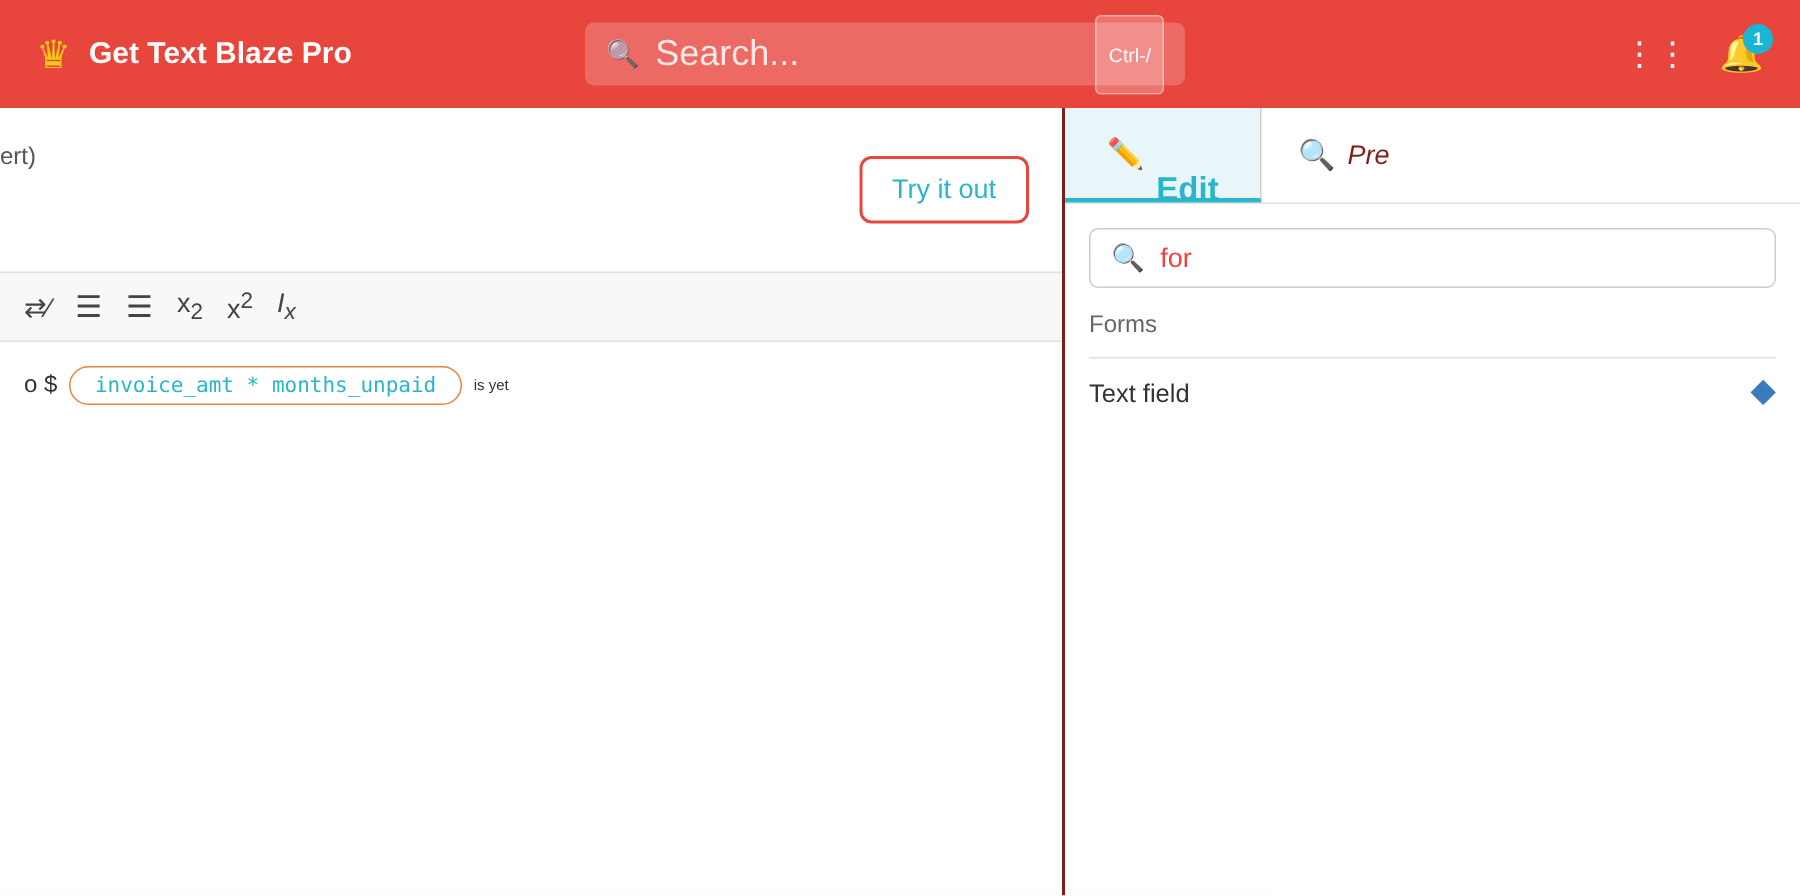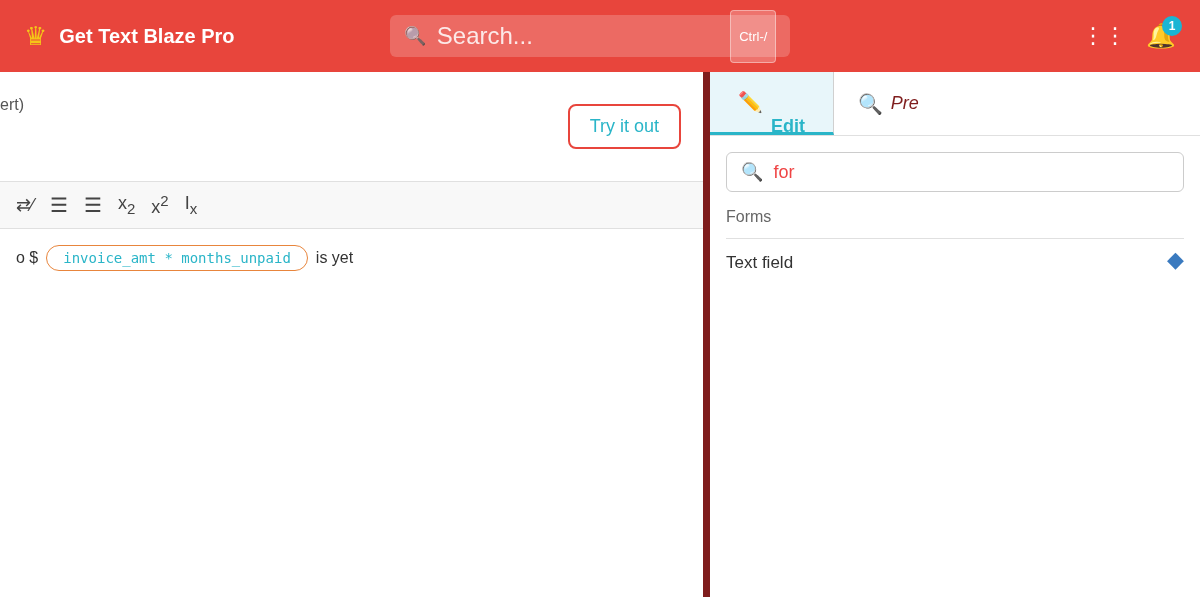--- a/index.html
+++ b/index.html
@@ -99,21 +99,21 @@
       display: flex;
       height: calc(597px - 72px);
     }
 
     
     .left-panel {
       flex: 0 0 710px;
       background: white;
       display: flex;
       flex-direction: column;
-      border-right: 7px solid #7f1d1d;
+      border-right: 2px solid #7f1d1d;
       overflow: hidden;
     }
 
     
     .try-it-area {
       padding: 20px 20px 20px 10px;
       border-bottom: 1px solid #e0e0e0;
       display: flex;
       align-items: center;
       min-height: 110px;
@@ -177,21 +177,21 @@
     .formula-chip {
       background: #fff;
       border: 1.5px solid #e8853c;
       border-radius: 20px;
       padding: 4px 16px;
       font-size: 14px;
       color: #2ab5c8;
       font-family: monospace;
     }
     .is-yet-text {
-      font-size: 16px;
+      font-size: 10px;
       color: #333;
     }
 
     
     .right-panel {
       flex: 1;
       background: white;
       display: flex;
       flex-direction: column;
       overflow: hidden;
@@ -221,21 +221,21 @@
       padding: 0 24px;
       cursor: pointer;
       color: #888;
     }
     .tab-icon {
       font-size: 20px;
     }
     .tab-edit .tab-icon { color: #2ab5c8; }
     .tab-preview .tab-icon { color: #888; }
     .tab-edit-label {
-      font-size: 18px;
+      font-size: 22px;
       font-weight: 600;
       color: #2ab5c8;
       margin-top: 48px;
     }
     .tab-preview-label {
       font-size: 18px;
       color: #7f1d1d;
       font-style: italic;
     }
 
@@ -323,21 +323,21 @@
         <button class="try-it-button">Try it out</button>
       </div>
     </div>
 
     <div class="toolbar-area">
       <span class="toolbar-icon">⇄⁄</span>
       <span class="toolbar-icon" style="font-size:20px">☰</span>
       <span class="toolbar-icon" style="font-size:20px">☰</span>
       <span class="toolbar-icon">x<sub>2</sub></span>
       <span class="toolbar-icon">x<sup>2</sup></span>
-      <span class="toolbar-icon" style="">I<sub>x</sub></span>
+      <span class="toolbar-icon" style="font-style:italic;">I<sub>x</sub></span>
     </div>
 
     <div class="editor-area">
       <div class="formula-line">
         <span class="o-dollar">o $</span>
         <span class="formula-chip">invoice_amt * months_unpaid</span>
         <span class="is-yet-text">is yet</span>
       </div>
     </div>
   </div>

